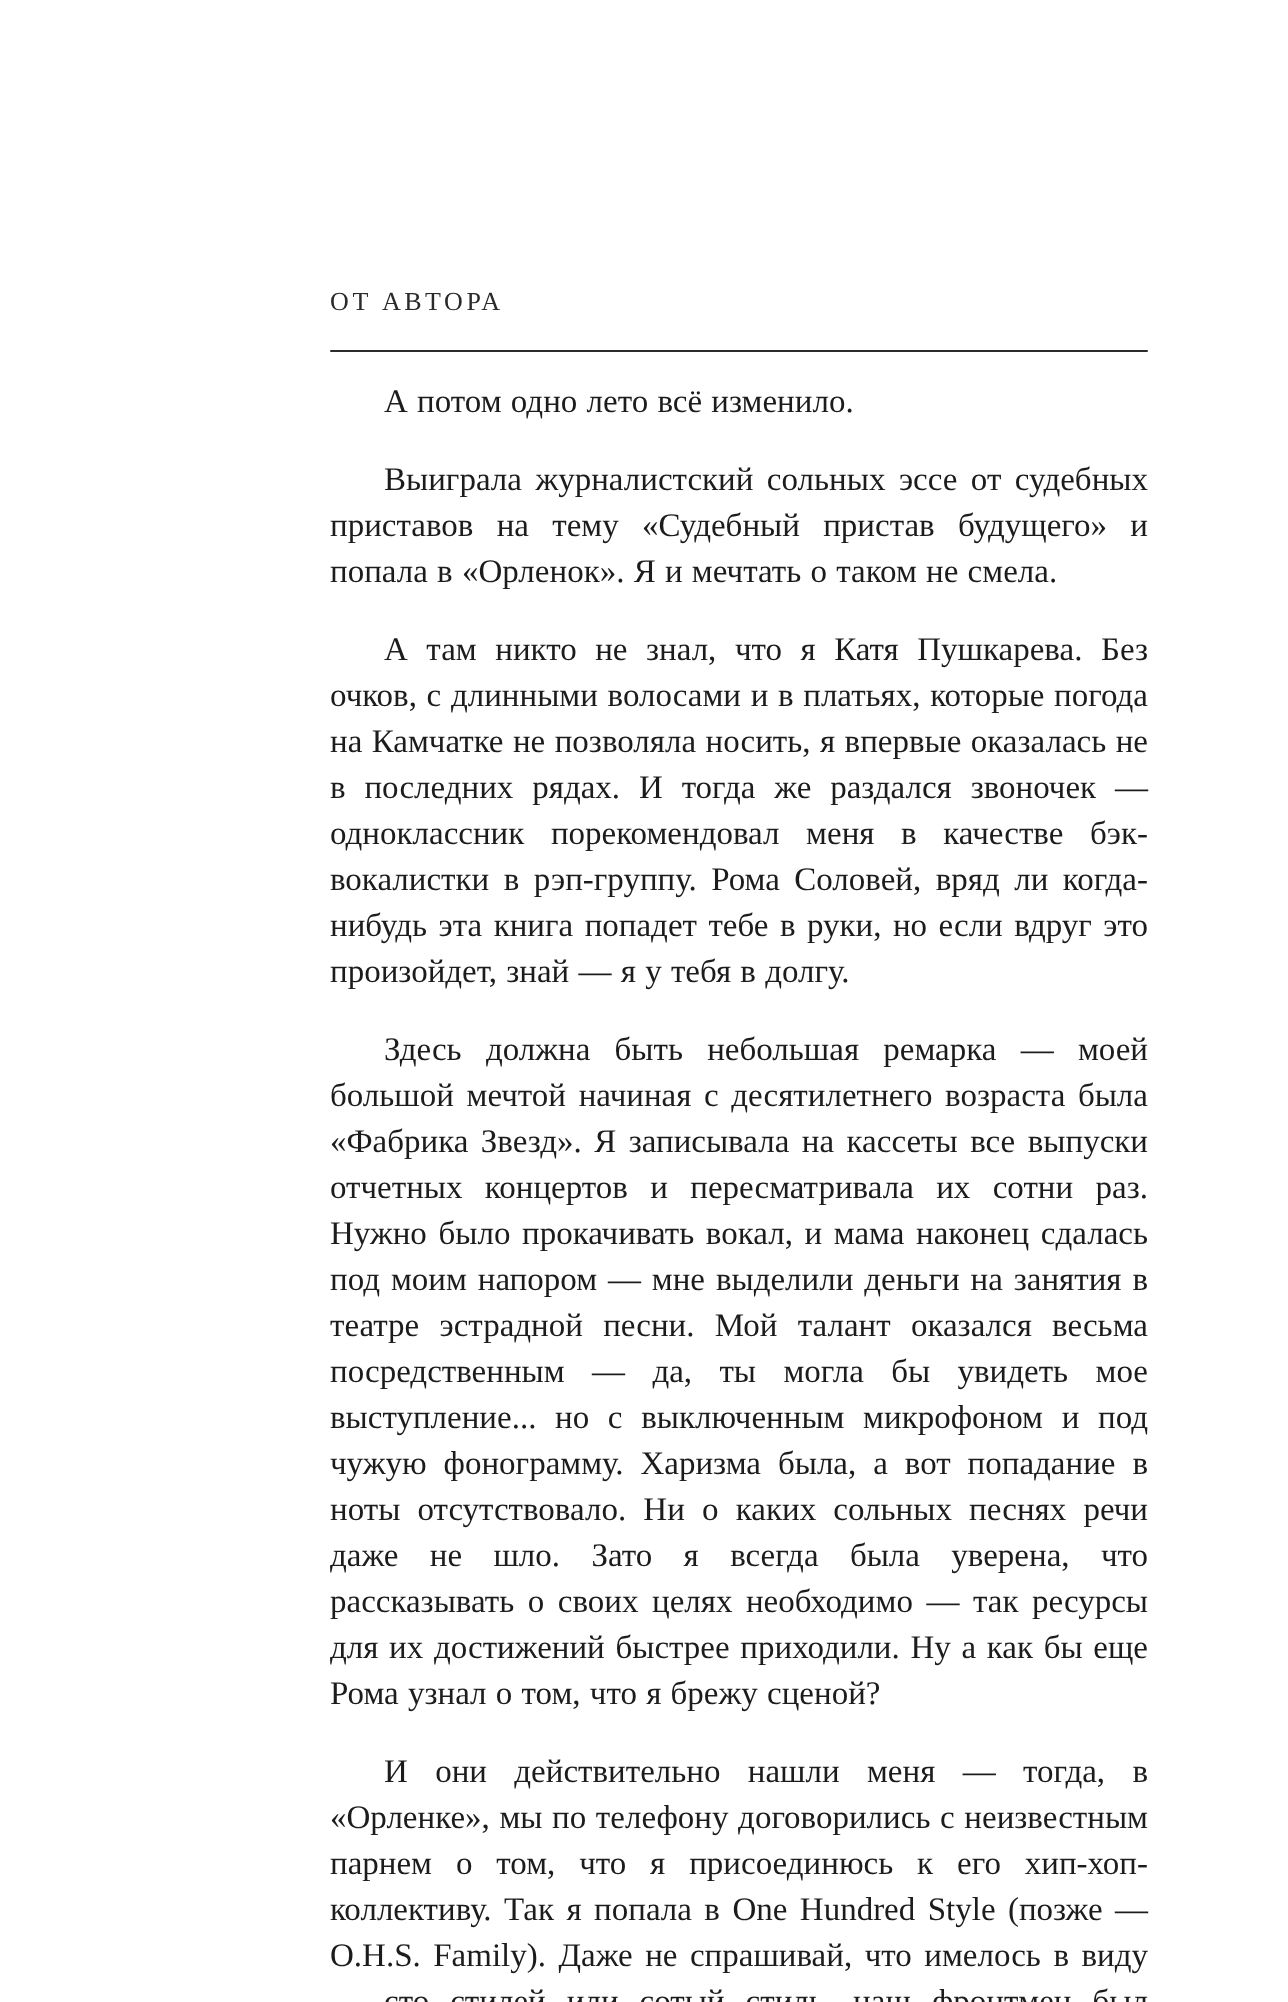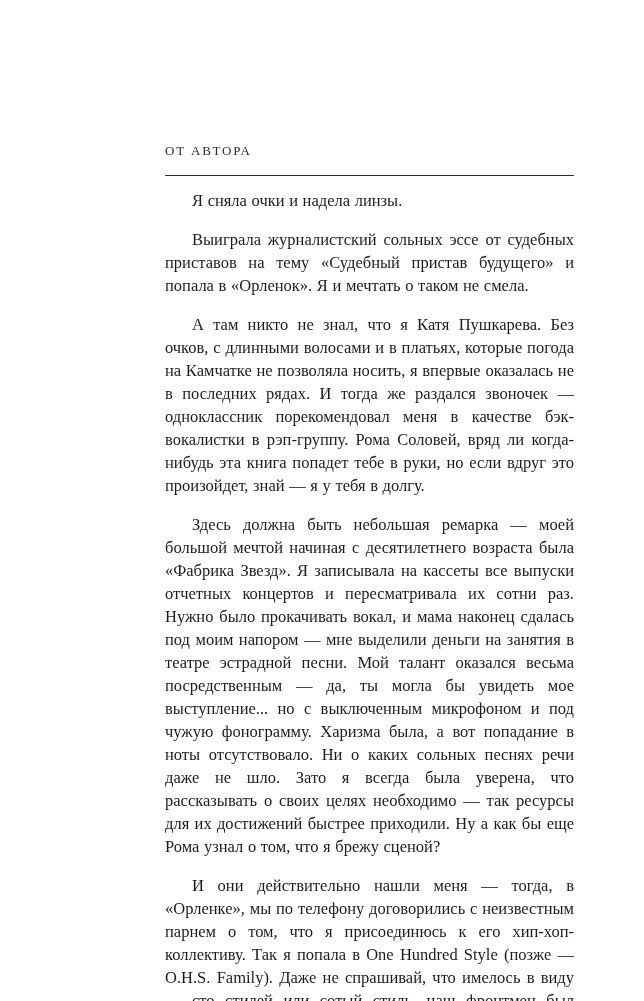--- a/index.html
+++ b/index.html
@@ -67,21 +67,21 @@
 <body>
 
 <div class="page">
 
   <header class="page-header">
     <div class="running-head">ОТ АВТОРА</div>
     <hr class="header-rule">
   </header>
 
   <main class="page-body">
-    <p>Я сняла очки и надела линзы.</p>
+    <p>А потом одно лето всё изменило.</p>
     <p>Выиграла журналистский сольных эссе от судебных приставов на тему «Судебный пристав будущего» и попала в «Орленок». Я и мечтать о таком не смела.</p>
     <p>А там никто не знал, что я Катя Пушкарева. Без очков, с длинными волосами и в платьях, которые погода на Камчатке не позволяла носить, я впервые оказалась не в последних рядах. И тогда же раздался звоночек — одноклассник порекомендовал меня в качестве бэк-вокалистки в рэп-группу. Рома Соловей, вряд ли когда-нибудь эта книга попадет тебе в руки, но если вдруг это произойдет, знай — я у тебя в долгу.</p>
     <p>Здесь должна быть небольшая ремарка — моей большой мечтой начиная с десятилетнего возраста была «Фабрика Звезд». Я записывала на кассеты все выпуски отчетных концертов и пересматривала их сотни раз. Нужно было прокачивать вокал, и мама наконец сдалась под моим напором — мне выделили деньги на занятия в театре эстрадной песни. Мой талант оказался весьма посредственным — да, ты могла бы увидеть мое выступление... но с выключенным микрофоном и под чужую фонограмму. Харизма была, а вот попадание в ноты отсутствовало. Ни о каких сольных песнях речи даже не шло. Зато я всегда была уверена, что рассказывать о своих целях необходимо — так ресурсы для их достижений быстрее приходили. Ну а как бы еще Рома узнал о том, что я брежу сценой?</p>
     <p>И они действительно нашли меня — тогда, в «Орленке», мы по телефону договорились с неизвестным парнем о том, что я присоединюсь к его хип-хоп-коллективу. Так я попала в One Hundred Style (позже — O.H.S. Family). Даже не спрашивай, что имелось в виду — сто стилей или сотый стиль, наш фронтмен был непреклонен в своей позиции по поводу названия.</p>
   </main>
 
   <footer class="page-footer">
     <span class="page-number">13</span>
   </footer>
 

